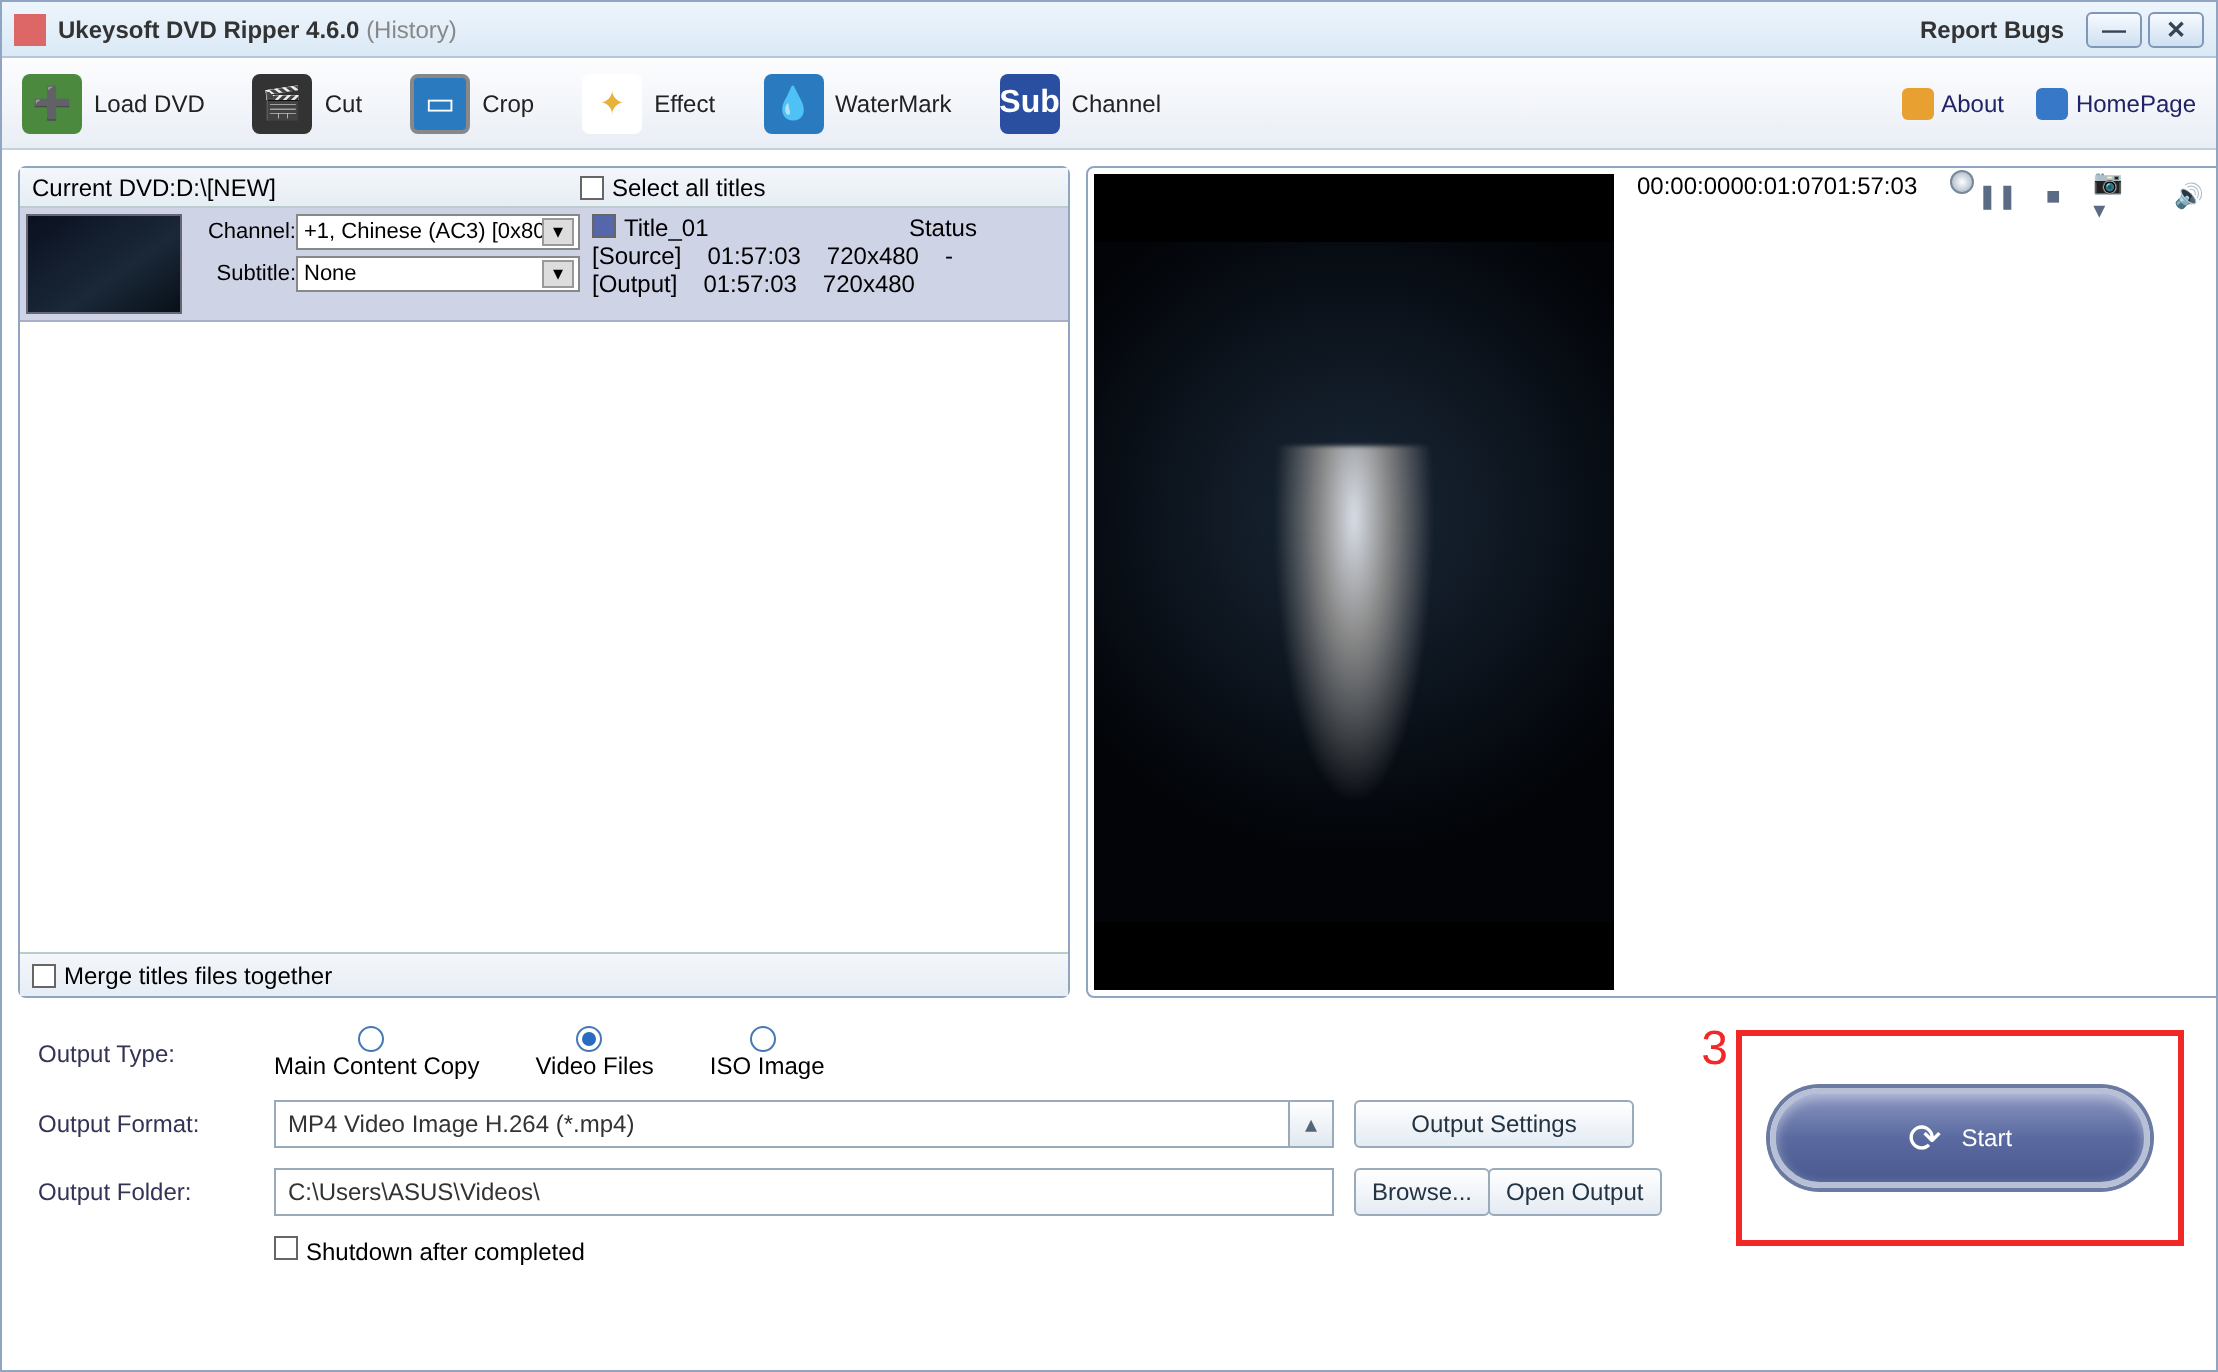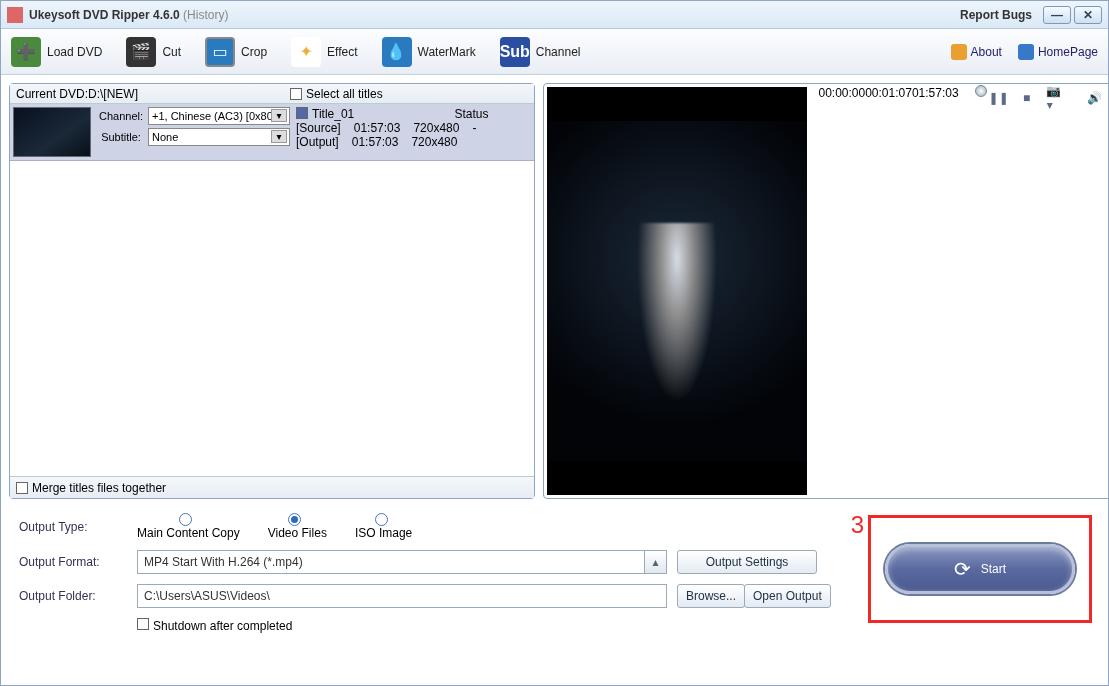--- a/index.html
+++ b/index.html
@@ -27,21 +27,21 @@
 .leftpanel{flex:1;border:1px solid #8fa5c2;border-radius:4px;background:#fff;height:416px;display:flex;flex-direction:column;}
 .lp-head{height:20px;display:flex;align-items:center;border-bottom:1px solid #bcc;background:linear-gradient(#f4f7fb,#e6edf4);font-size:11px;}
 .lp-head .l{padding:0 6px;flex:0 0 280px;}
 .lp-head .r{display:flex;align-items:center;}
 .chk{width:12px;height:12px;border:1px solid #666;background:#fff;margin-right:4px;display:inline-block;}
 .lp-body{flex:1;overflow:auto;}
 .titlerow{display:flex;background:#cfd3e6;border-bottom:1px solid #a9afc6;}
 .thumb{width:78px;height:50px;background:linear-gradient(145deg,#0a1020,#1a2838 60%,#081018);margin:3px;border:1px solid #667;}
 .chsub{flex:0 0 196px;padding:3px 0;}
 .chrow{display:flex;align-items:center;margin-bottom:3px;}
-.chrow label{width:54px;text-align:center;font-size:11px;}
+.chrow label{width:54px;text-align:right;font-size:11px;}
 .sel{flex:1;height:18px;border:1px solid #888;background:#fff;font-size:11px;display:flex;align-items:center;padding:0 3px;position:relative;}
 .sel::after{content:"▾";position:absolute;right:2px;top:1px;font-size:10px;background:#ddd;border:1px solid #999;width:14px;text-align:center;}
 .titledata{flex:1;padding:3px 6px;font-size:11px;background:#cfd3e6;}
 .titledata .hdr{display:flex;}
 .titledata .hdr .st{margin-left:auto;margin-right:40px;}
 .titledata .ln{display:flex;gap:13px;}
 .titledata .dash{margin-left:auto;margin-right:52px;}
 .lp-foot{border-top:1px solid #bcc;background:linear-gradient(#f4f7fb,#e6edf4);height:22px;display:flex;align-items:center;padding:0 6px;font-size:11px;}
 .rightpanel{flex:0 0 482px;border:1px solid #8fa5c2;border-radius:4px;background:#fff;height:416px;display:flex;flex-direction:row;}
 .preview{flex:1;background:#000;margin:3px;position:relative;display:flex;align-items:center;justify-content:center;}
@@ -211,21 +211,21 @@
         <div class="rdot on"></div>
         <span>Video Files</span>
       </div>
     <div class="radio">
         <div class="rdot"></div>
         <span>ISO Image</span>
       </div>
   </div>
   <div class="brow">
     <div class="blabel">Output Format:</div>
-    <div class="finput">MP4 Start With H.264 (*.mp4)</div>
+    <div class="finput">MP4 Video Image H.264 (*.mp4)</div>
     <div class="dd">▴</div>
     <div class="sbtn" style="width:140px;justify-content:center">Output Settings</div>
   </div>
   <div class="brow">
     <div class="blabel">Output Folder:</div>
     <div class="finput" style="flex:0 0 530px">C:\Users\ASUS\Videos\</div>
     <div class="sbtn sm">Browse...</div>
     <div class="sbtn sm" style="margin-left:-1px">Open Output</div>
   </div>
   <div class="brow">

